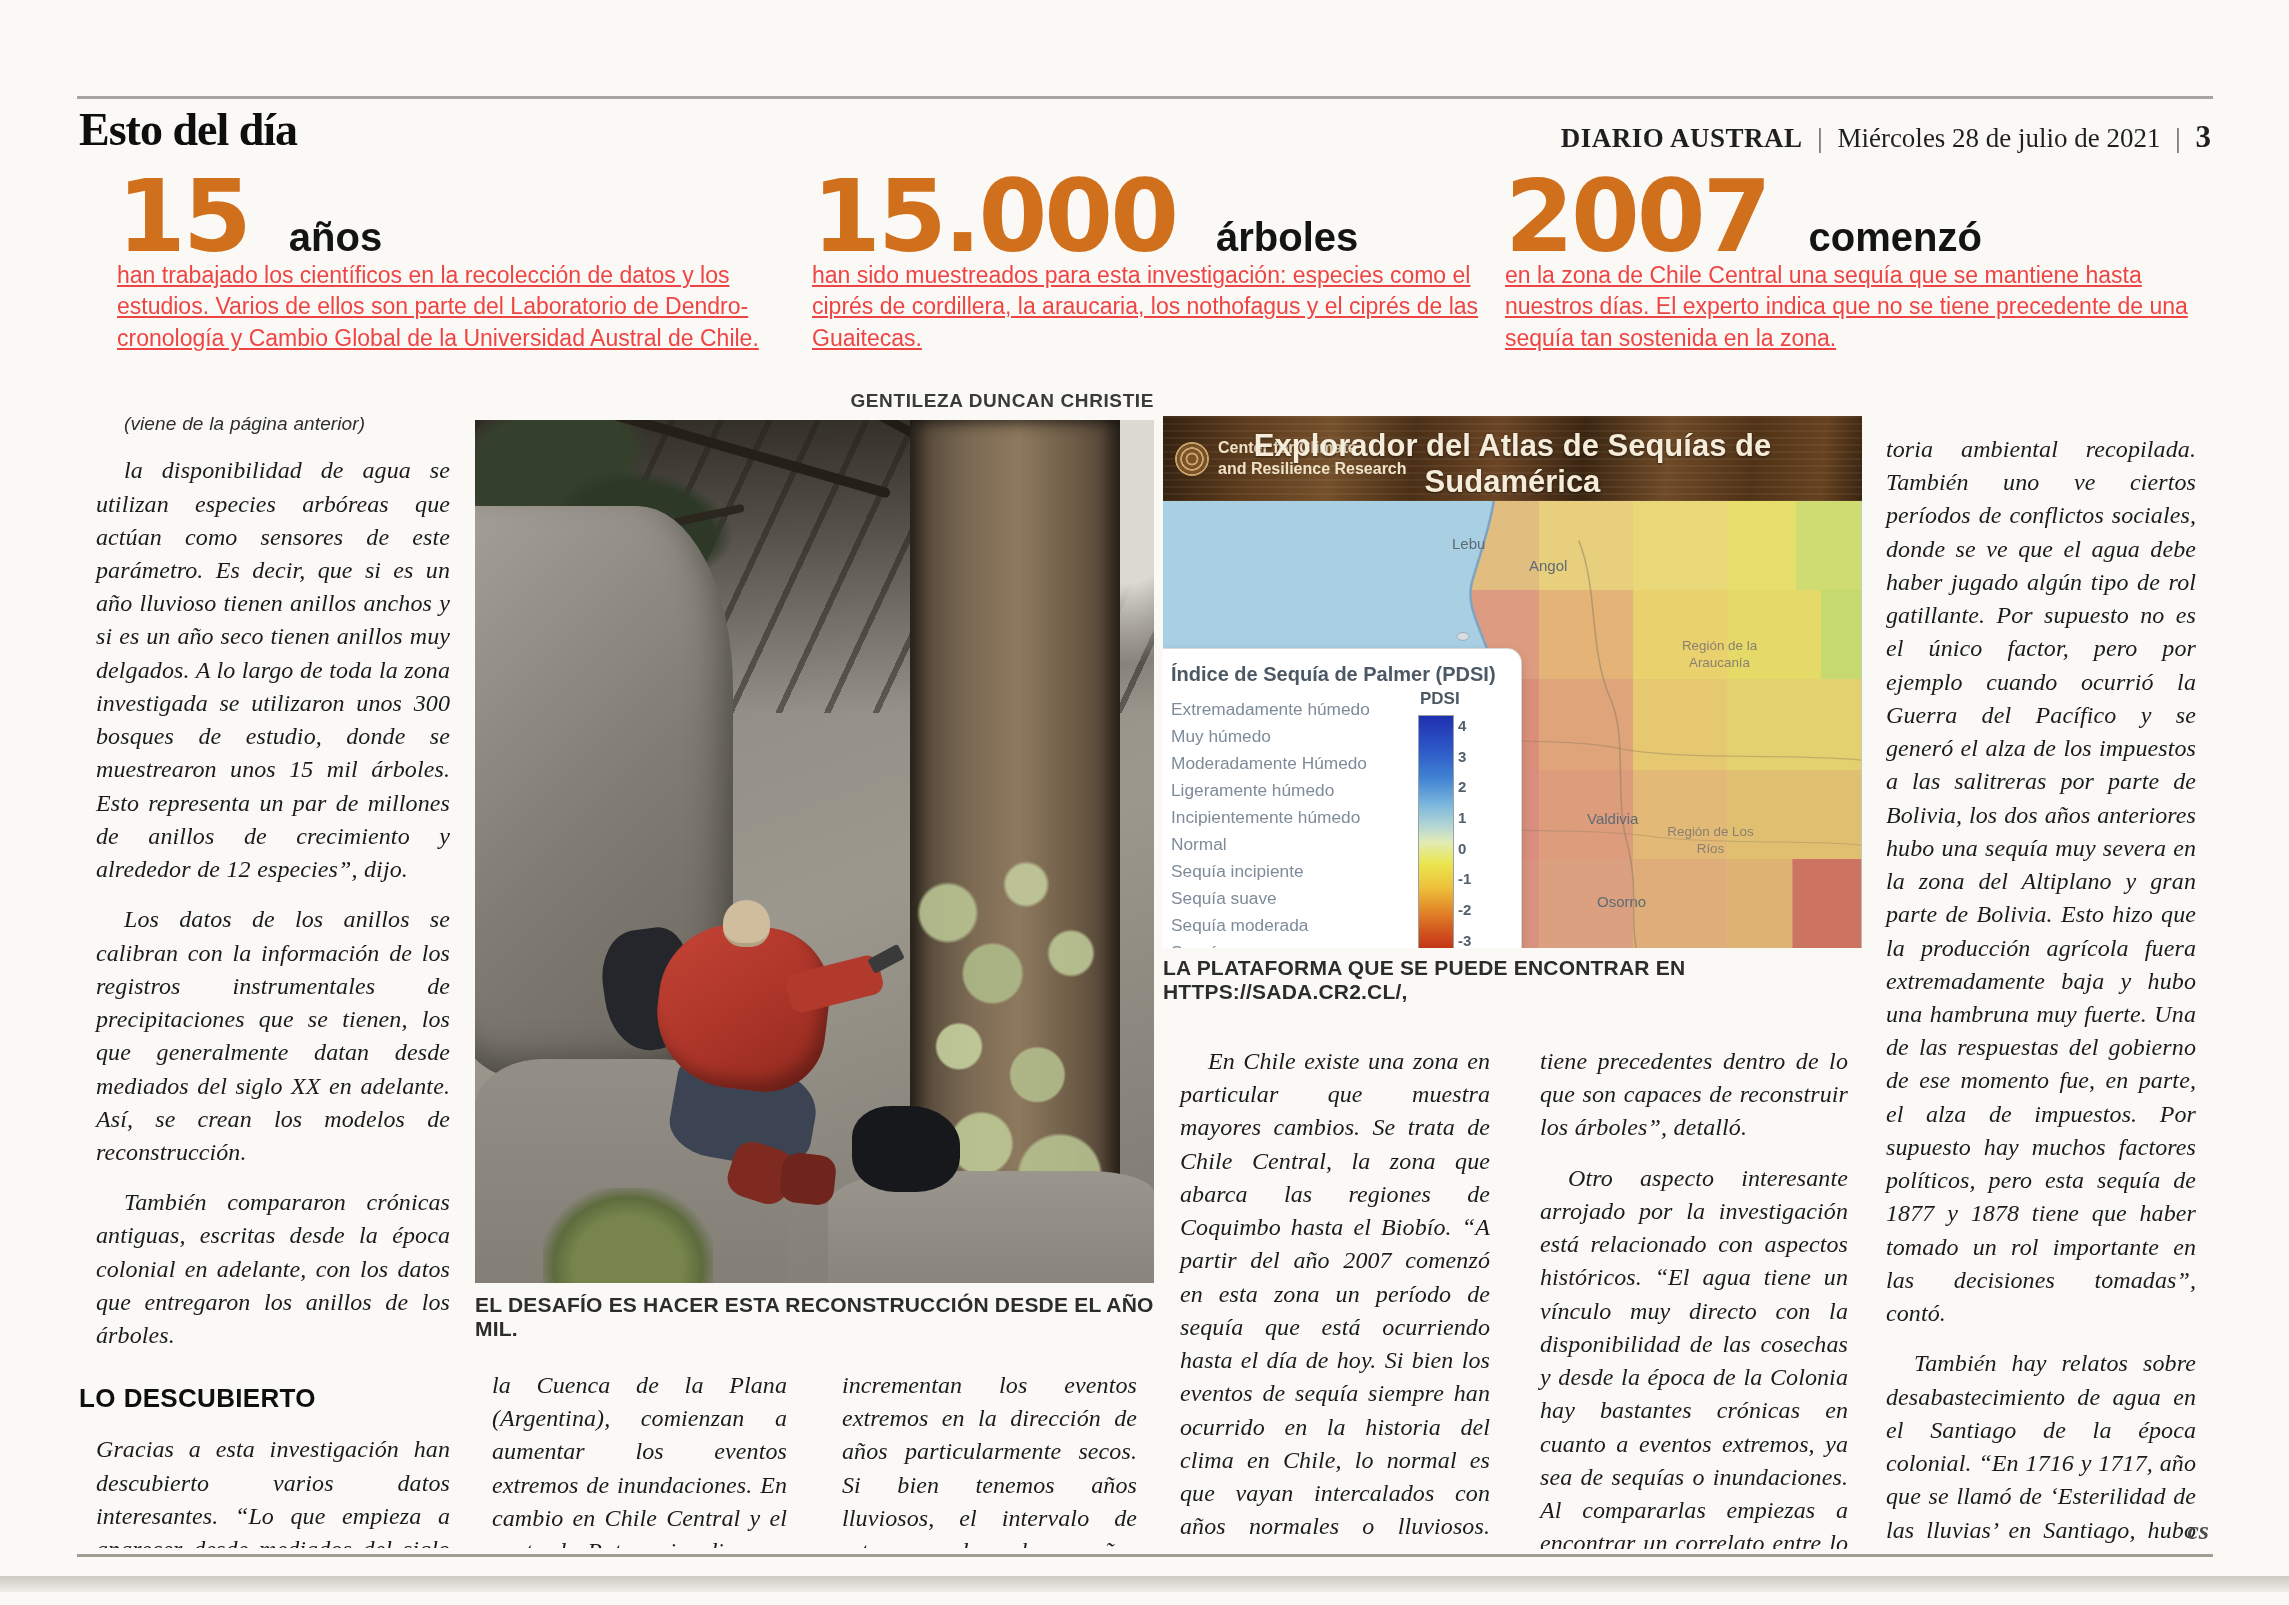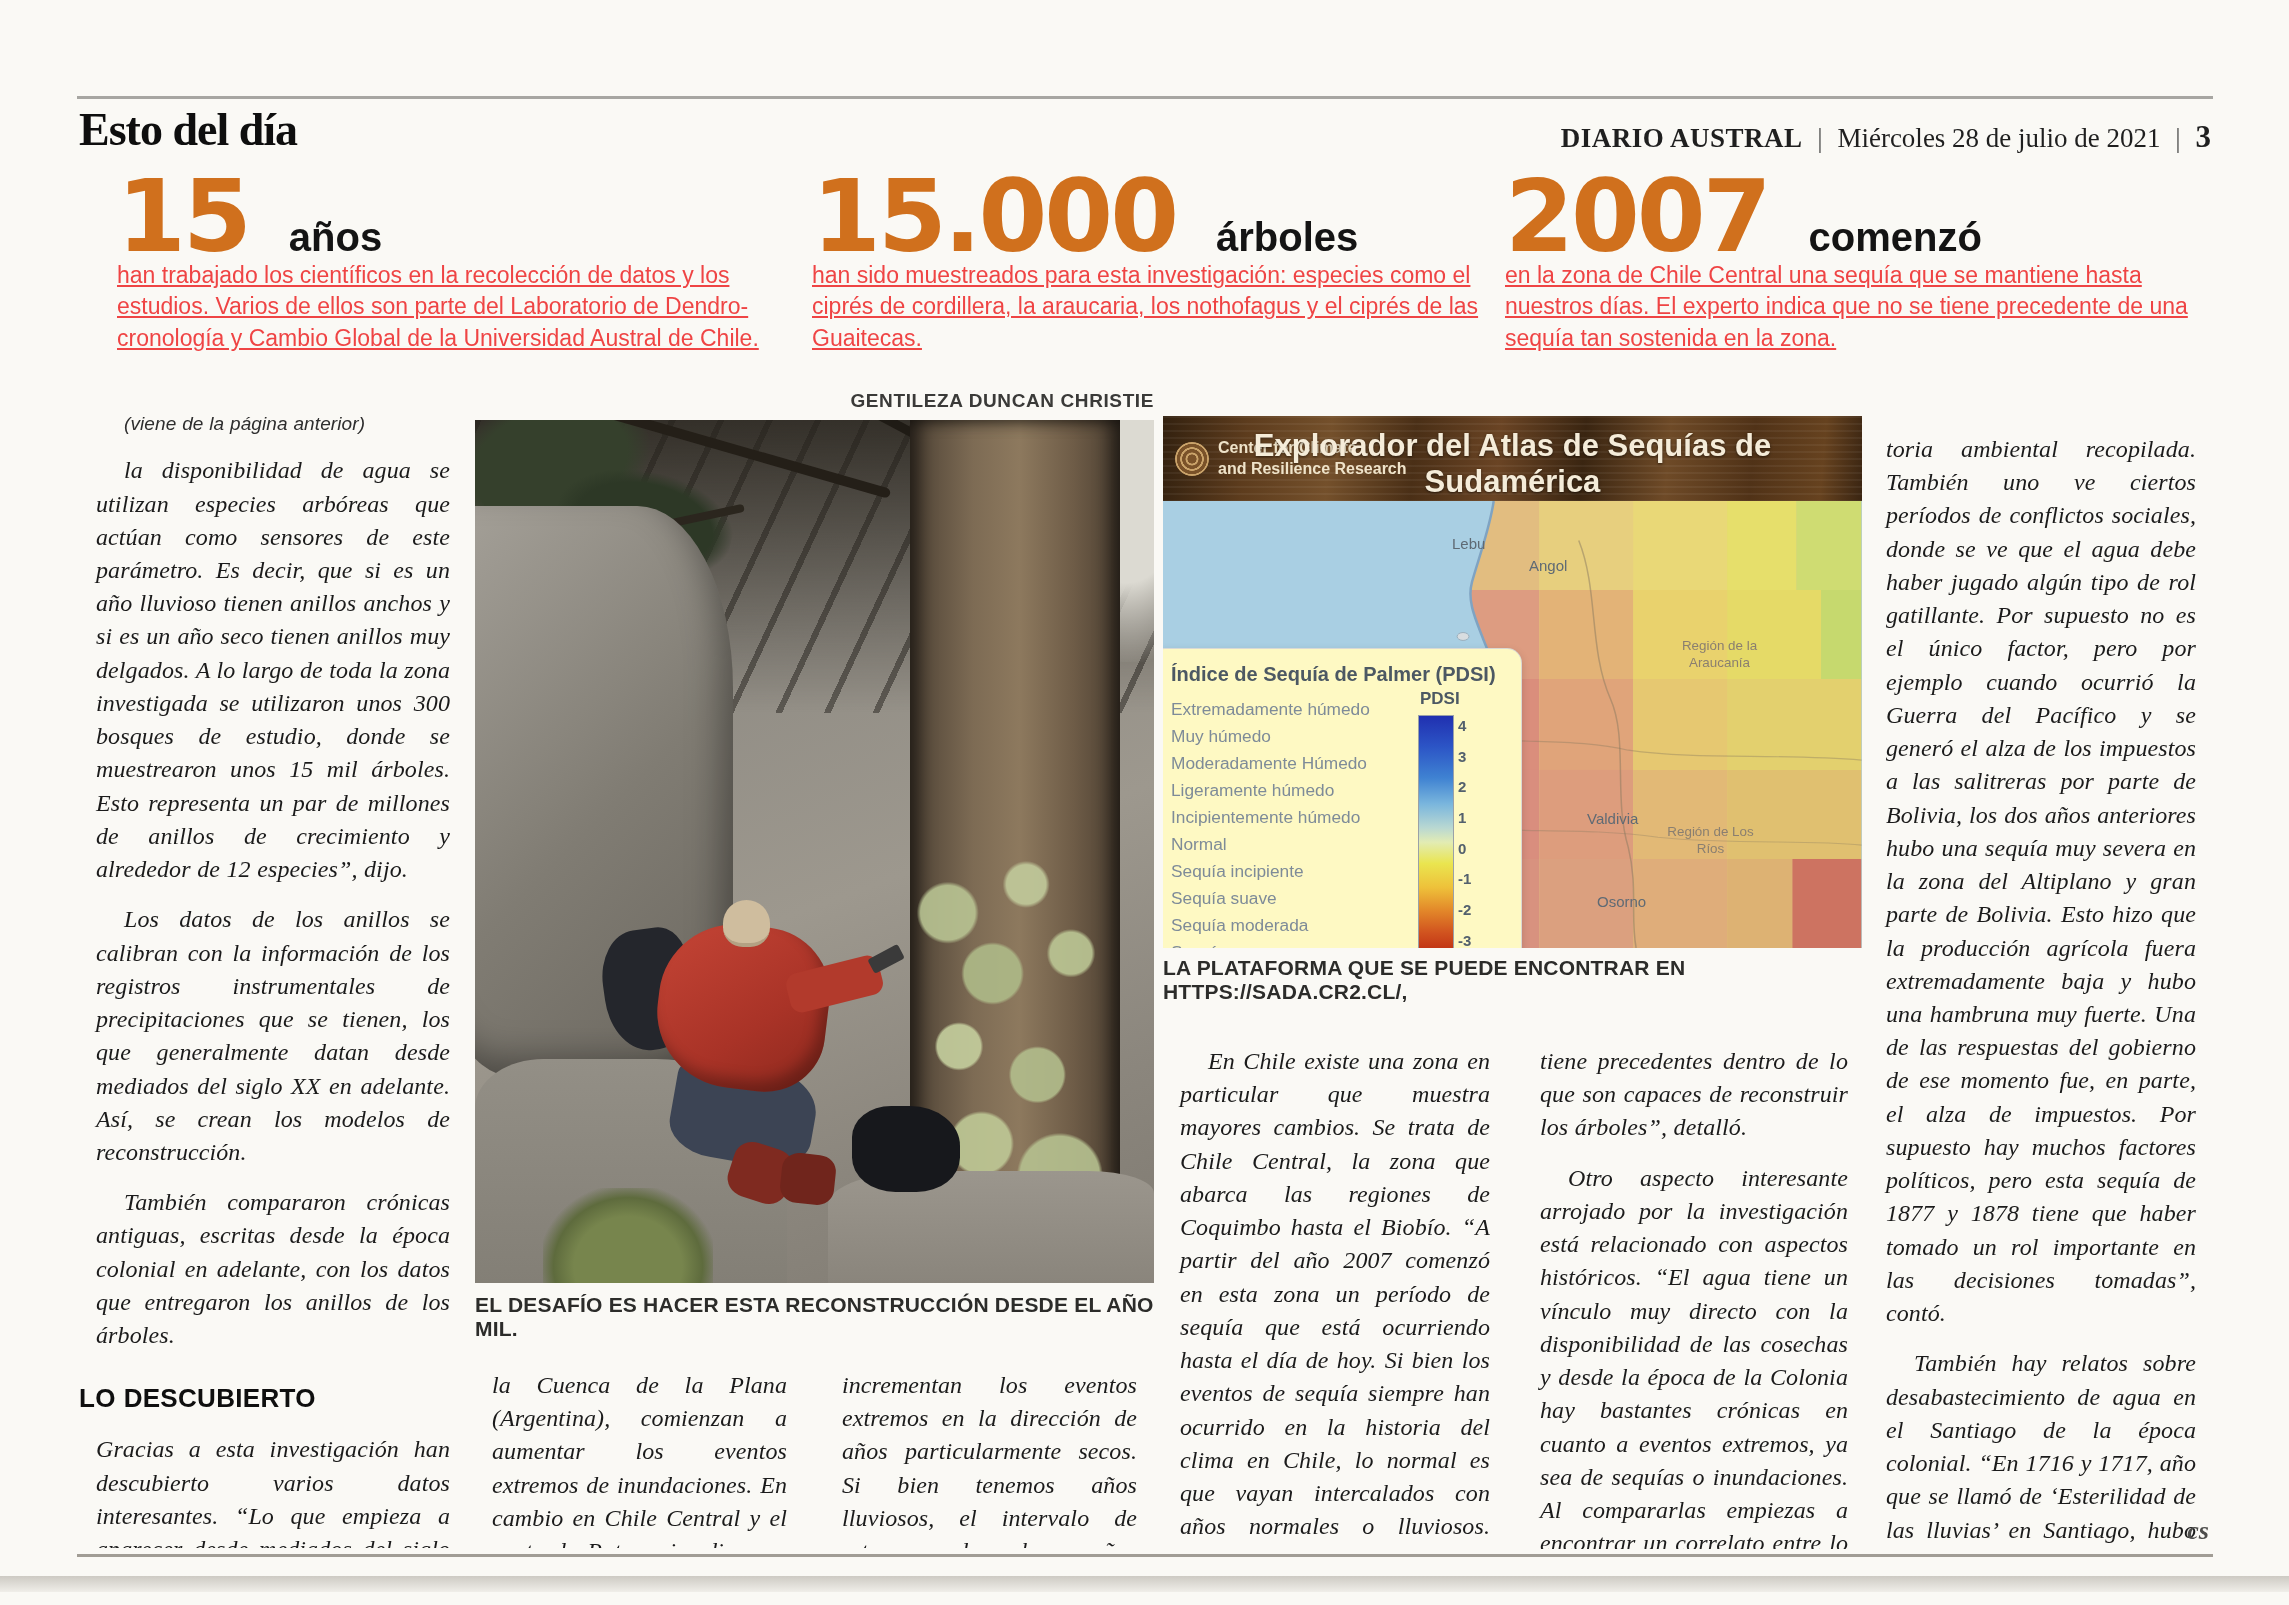--- a/index.html
+++ b/index.html
@@ -103,21 +103,21 @@
       background:radial-gradient(circle,#7a5229 0 18%,#caa36a 20% 26%,#7a5229 28% 40%,#caa36a 42% 48%,#7a5229 50% 62%,#caa36a 64% 70%,#7a5229 72% 100%);}
   .logo-text{font-family:"Liberation Sans",sans-serif;font-weight:bold;font-size:16px;line-height:1.3;color:#efe3c9;}
   .atlas-title{position:relative;z-index:2;text-align:center;padding-top:12px;
       font-family:"Liberation Sans",sans-serif;font-weight:bold;font-size:31px;color:#f5ecd9;text-shadow:0 1px 3px rgba(0,0,0,.55);}
   .atlas-sub{position:relative;z-index:2;text-align:center;margin-top:4px;
       font-family:"Liberation Sans",sans-serif;font-weight:bold;font-size:16px;color:#ecd9ae;text-shadow:0 1px 2px rgba(0,0,0,.5);}
   .atlas-map{position:relative;width:100%;height:447px;background:#a9cfe3;overflow:hidden;}
   .map-label{position:absolute;font-family:"Liberation Sans",sans-serif;font-size:15px;color:#5f6a74;z-index:3;}
   .map-label.region{color:#8a7f70;font-size:13.4px;text-align:center;line-height:1.25;}
   .pdsi-panel{position:absolute;left:-12px;bottom:-32px;width:370px;height:331px;z-index:5;
-      background:#fef9c3;border-radius:14px;box-shadow:0 0 0 1px #d9d9d4,0 3px 10px rgba(0,0,0,.18);
+      background:#ffffff;border-radius:14px;box-shadow:0 0 0 1px #d9d9d4,0 3px 10px rgba(0,0,0,.18);
       padding:14px 12px 10px 20px;box-sizing:border-box;}
   .pdsi-title{font-family:"Liberation Sans",sans-serif;font-weight:bold;font-size:20px;color:#4c5863;}
   .pdsi-items{margin-top:10px;font-family:"Liberation Sans",sans-serif;font-size:17.3px;color:#7e8b98;}
   .pdsi-items div{height:27px;line-height:27px;white-space:nowrap;}
   .pdsi-bar-wrap{position:absolute;right:14px;top:40px;width:91px;height:277px;}
   .pdsi-bar-title{font-family:"Liberation Sans",sans-serif;font-weight:bold;font-size:17px;color:#4c5863;margin-left:4px;}
   .pdsi-bar{position:absolute;left:2px;top:26px;width:34px;height:238px;border:1px solid #9aa1a8;
       background:linear-gradient(180deg,#2030b0 0%,#2c55c6 13%,#3f82d2 26%,#7ab6dd 37%,#b9d8d2 47%,#e2ecb4 53%,#eae54f 62%,#eec13a 72%,#e28629 82%,#d1531f 91%,#bd2c12 100%);}
   .pdsi-ticks{position:absolute;left:42px;top:26px;width:46px;height:238px;
       font-family:"Liberation Sans",sans-serif;font-weight:bold;font-size:15px;color:#53606d;}

